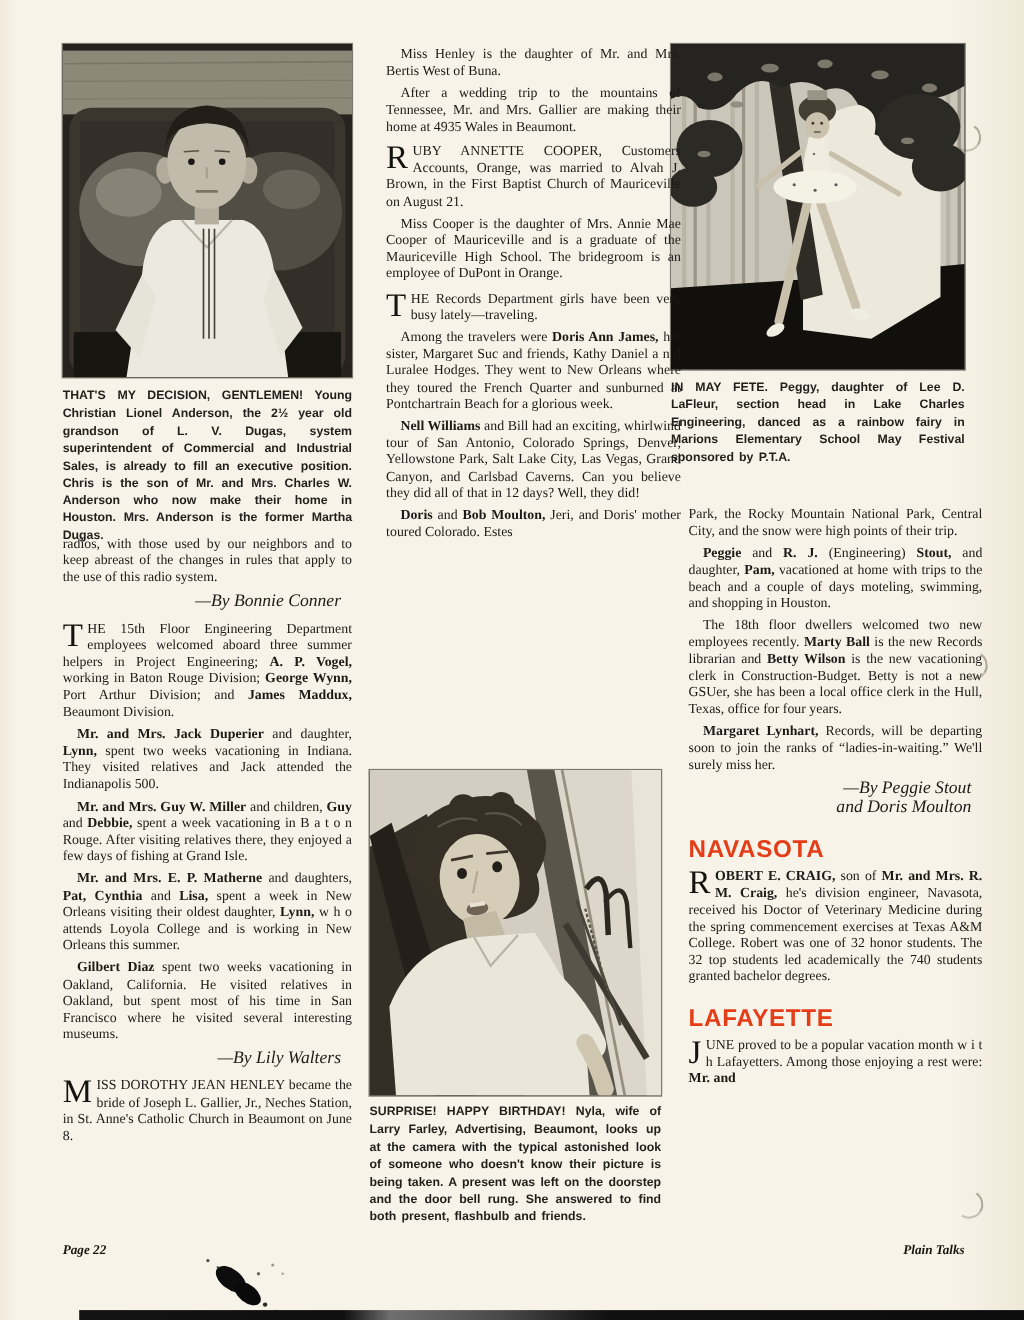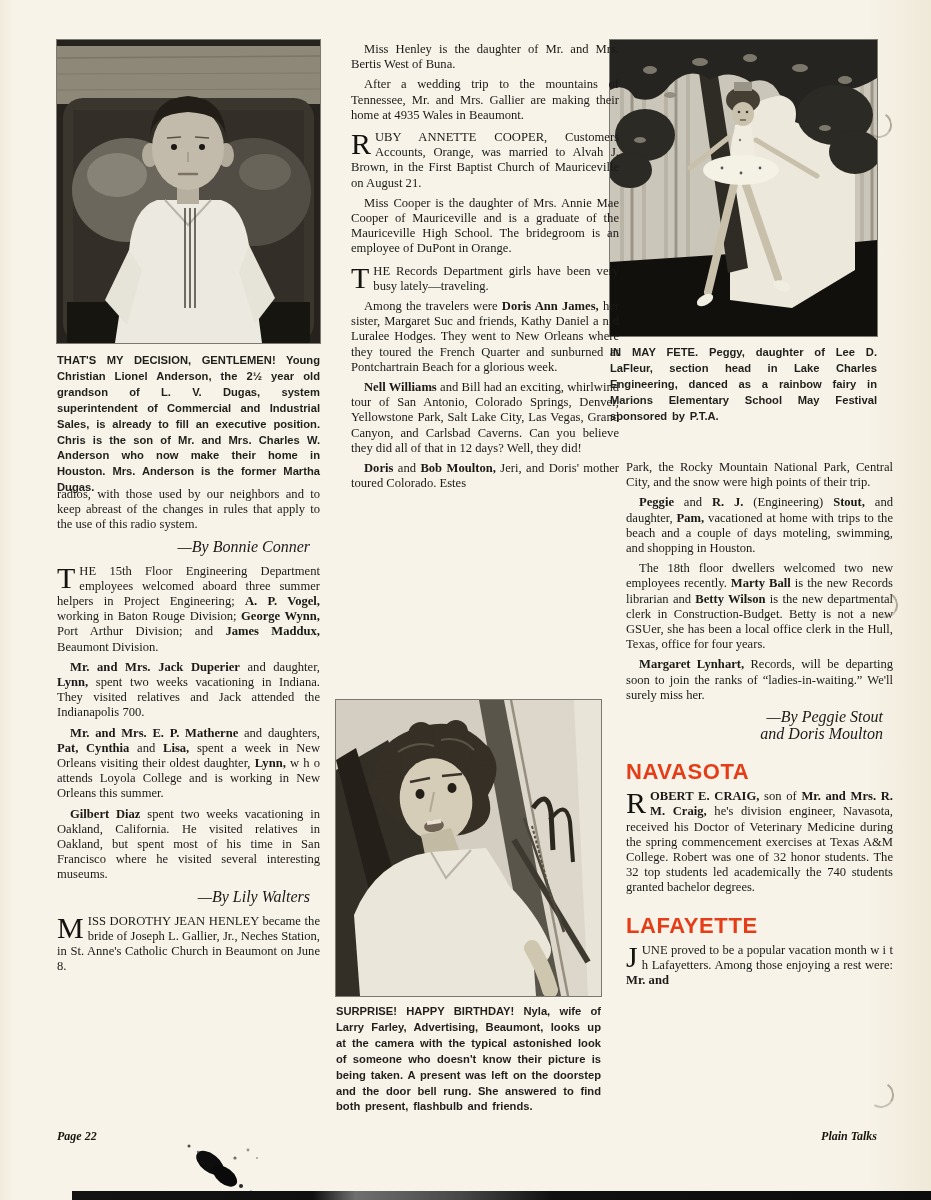--- a/index.html
+++ b/index.html
@@ -179,42 +179,43 @@
     </svg>
   </figure>
   <div class="caption" style="left:336px; top:1004px; width:265px;">SURPRISE! HAPPY BIRTHDAY! Nyla, wife of Larry Farley, Advertising, Beaumont, looks up at the camera with the typical astonished look of someone who doesn't know their picture is being taken. A present was left on the doorstep and the door bell rung. She answered to find both present, flashbulb and friends.</div>
 
   <div class="col" id="col-left" style="left:57px; top:487px; width:263px;">
       <p class=" noindent"><span>radios, with those used by our neighbors and to keep abreast of the changes in rules that apply to the use of this radio system.</span></p>
       <div class="byline">
         <div>—By Bonnie Conner</div>
       </div>
       <p class="has-drop"><span class="dropcap">T</span><span>HE 15th Floor Engineering Department employees welcomed aboard three summer helpers in Project Engineering; </span><b>A. P. Vogel,</b><span> working in Baton Rouge Division; </span><b>George Wynn,</b><span> Port Arthur Division; and </span><b>James Maddux,</b><span> Beaumont Division.</span></p>
-      <p class=""><b>Mr. and Mrs. Jack Duperier</b><span> and daughter, </span><b>Lynn,</b><span> spent two weeks vacationing in Indiana. They visited relatives and Jack attended the Indianapolis 700.</span></p>
+      <p class=""><b>Mr. and Mrs. Jack Duperier</b><span> and daughter, </span><b>Lynn,</b><span> spent two weeks vacationing in Indiana. They visited relatives and Jack attended the Indianapolis 500.</span></p>
+      <p class=""><b>Mr. and Mrs. Guy W. Miller</b><span> and children, </span><b>Guy</b><span> and </span><b>Debbie,</b><span> spent a week vacationing in B a t o n Rouge. After visiting relatives there, they enjoyed a few days of fishing at Grand Isle.</span></p>
       <p class=""><b>Mr. and Mrs. E. P. Matherne</b><span> and daughters, </span><b>Pat, Cynthia</b><span> and </span><b>Lisa,</b><span> spent a week in New Orleans visiting their oldest daughter, </span><b>Lynn,</b><span> w h o attends Loyola College and is working in New Orleans this summer.</span></p>
       <p class=""><b>Gilbert Diaz</b><span> spent two weeks vacationing in Oakland, California. He visited relatives in Oakland, but spent most of his time in San Francisco where he visited several interesting museums.</span></p>
       <div class="byline">
         <div>—By Lily Walters</div>
       </div>
       <p class="has-drop"><span class="dropcap">M</span><span>ISS DOROTHY JEAN HENLEY became the bride of Joseph L. Gallier, Jr., Neches Station, in St. Anne's Catholic Church in Beaumont on June 8.</span></p>
     </div>
   <div class="col" id="col-middle" style="left:351px; top:42px; width:268px;">
       <p class=""><span>Miss Henley is the daughter of Mr. and Mrs. Bertis West of Buna.</span></p>
       <p class=""><span>After a wedding trip to the mountains of Tennessee, Mr. and Mrs. Gallier are making their home at 4935 Wales in Beaumont.</span></p>
       <p class="has-drop"><span class="dropcap">R</span><span>UBY ANNETTE COOPER, Customers Accounts, Orange, was married to Alvah J. Brown, in the First Baptist Church of Mauriceville on August 21.</span></p>
       <p class=""><span>Miss Cooper is the daughter of Mrs. Annie Mae Cooper of Mauriceville and is a graduate of the Mauriceville High School. The bridegroom is an employee of DuPont in Orange.</span></p>
       <p class="has-drop"><span class="dropcap">T</span><span>HE Records Department girls have been very busy lately—traveling.</span></p>
       <p class=""><span>Among the travelers were </span><b>Doris Ann James,</b><span> her sister, Margaret Suc and friends, Kathy Daniel a n d Luralee Hodges. They went to New Orleans where they toured the French Quarter and sunburned at Pontchartrain Beach for a glorious week.</span></p>
       <p class=""><b>Nell Williams</b><span> and Bill had an exciting, whirlwind tour of San Antonio, Colorado Springs, Denver, Yellowstone Park, Salt Lake City, Las Vegas, Grand Canyon, and Carlsbad Caverns. Can you believe they did all of that in 12 days? Well, they did!</span></p>
       <p class=""><b>Doris</b><span> and </span><b>Bob Moulton,</b><span> Jeri, and Doris' mother toured Colorado. Estes</span></p>
     </div>
   <div class="col" id="col-right" style="left:610px; top:460px; width:267px;margin-left:16px;">
       <p class=" noindent"><span>Park, the Rocky Mountain National Park, Central City, and the snow were high points of their trip.</span></p>
       <p class=""><b>Peggie</b><span> and </span><b>R. J.</b><span> (Engineering) </span><b>Stout,</b><span> and daughter, </span><b>Pam,</b><span> vacationed at home with trips to the beach and a couple of days moteling, swimming, and shopping in Houston.</span></p>
-      <p class=""><span>The 18th floor dwellers welcomed two new employees recently. </span><b>Marty Ball</b><span> is the new Records librarian and </span><b>Betty Wilson</b><span> is the new departmental clerk in Construction-Budget. Betty is not a new GSUer, she has been a local office clerk in the Hull, Texas, office for four years.</span></p>
+      <p class=""><span>The 18th floor dwellers welcomed two new employees recently. </span><b>Marty Ball</b><span> is the new Records librarian and </span><b>Betty Wilson</b><span> is the new vacationing clerk in Construction-Budget. Betty is not a new GSUer, she has been a local office clerk in the Hull, Texas, office for four years.</span></p>
       <p class=""><b>Margaret Lynhart,</b><span> Records, will be departing soon to join the ranks of “ladies-in-waiting.” We'll surely miss her.</span></p>
       <div class="byline">
         <div>—By Peggie Stout</div>
         <div>and Doris Moulton</div>
       </div>
       <h2 class="section-heading">NAVASOTA</h2>
       <p class="has-drop"><span class="dropcap">R</span><b>OBERT E. CRAIG,</b><span> son of </span><b>Mr. and Mrs. R. M. Craig,</b><span> he's division engineer, Navasota, received his Doctor of Veterinary Medicine during the spring commencement exercises at Texas A&amp;M College. Robert was one of 32 honor students. The 32 top students led academically the 740 students granted bachelor degrees.</span></p>
       <h2 class="section-heading">LAFAYETTE</h2>
       <p class="has-drop"><span class="dropcap">J</span><span>UNE proved to be a popular vacation month w i t h Lafayetters. Among those enjoying a rest were: </span><b>Mr. and</b></p>
     </div>

